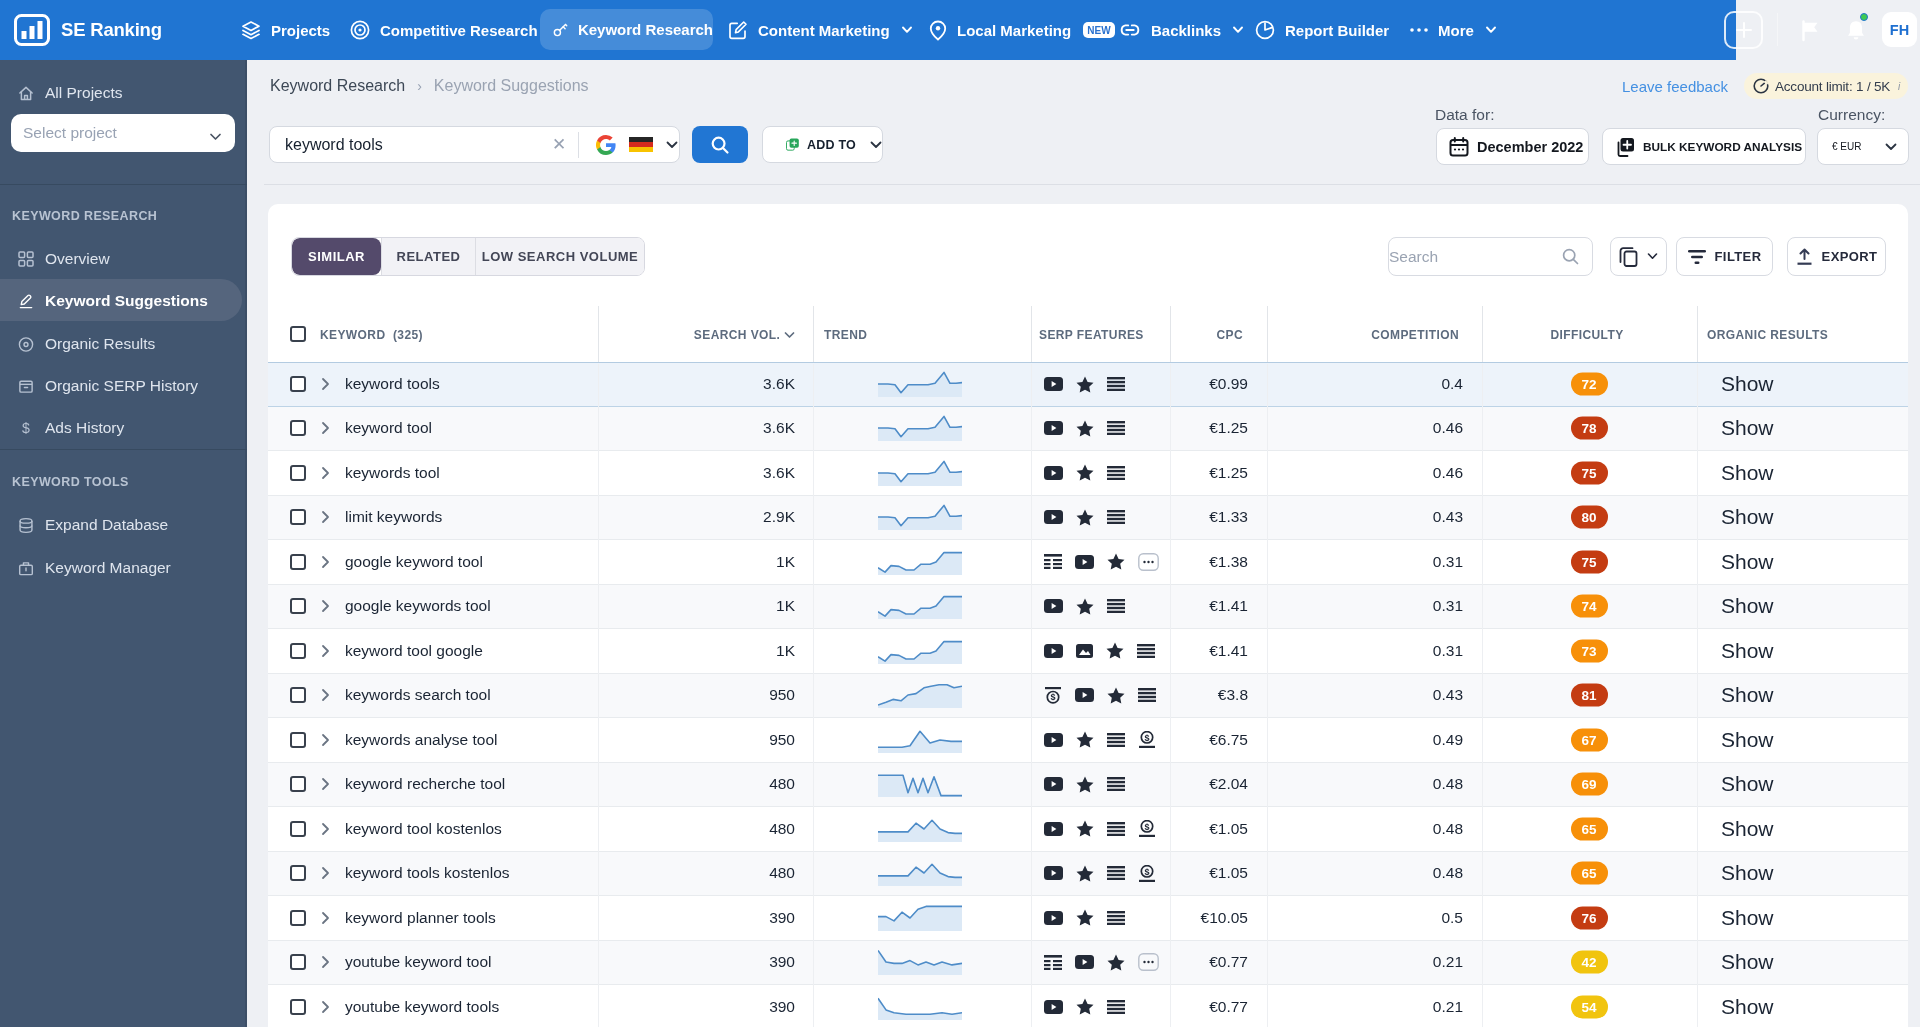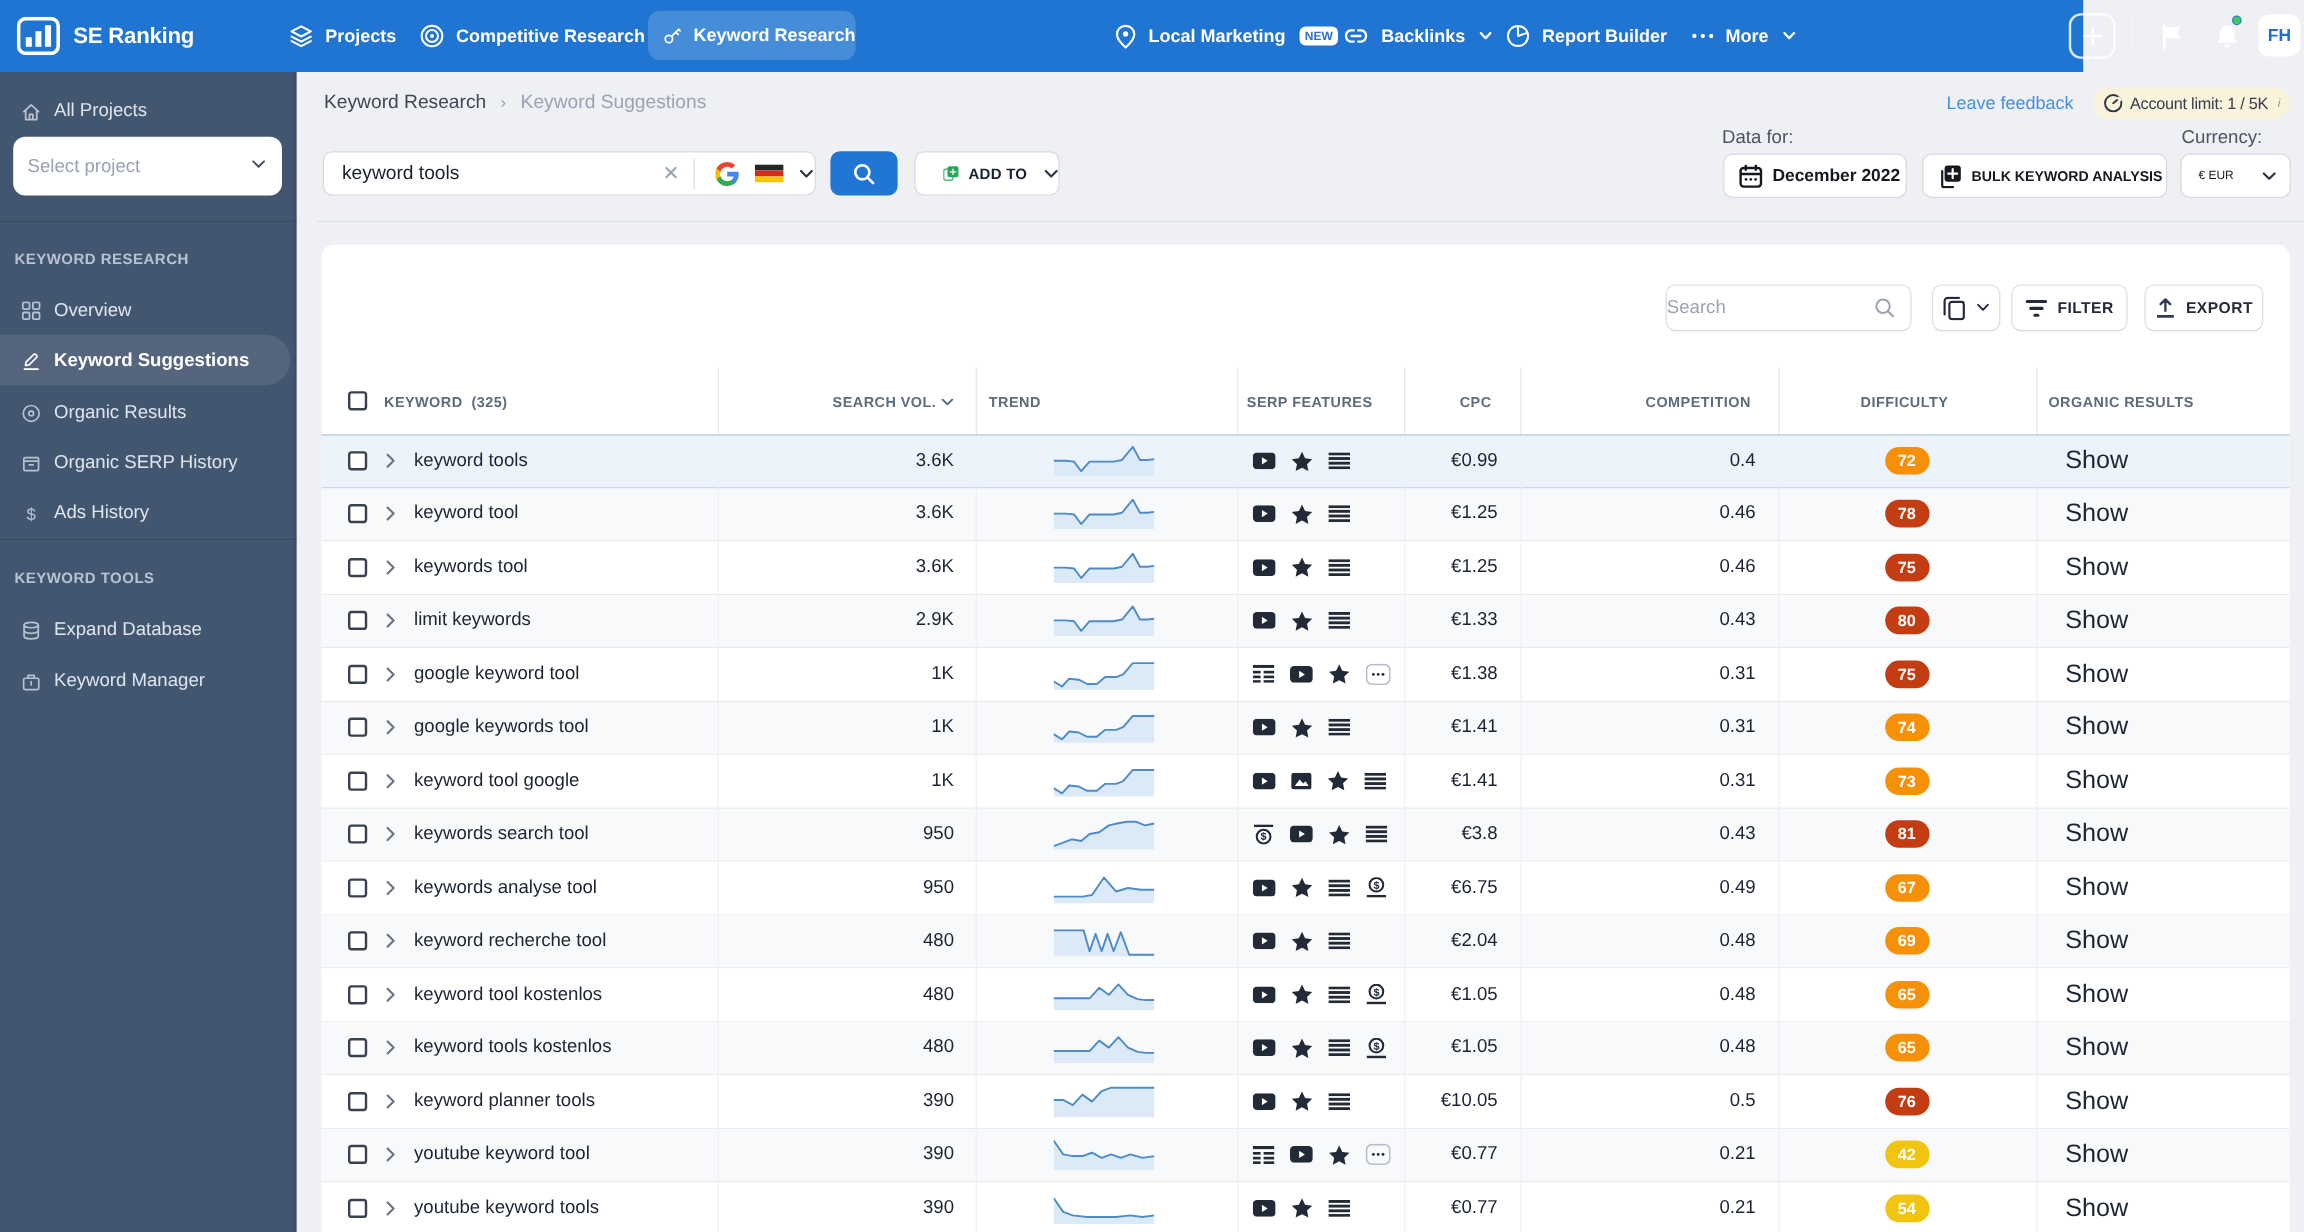--- a/index.html
+++ b/index.html
@@ -12,21 +12,21 @@
 #logotext{position:absolute;left:61px;top:0;height:60px;display:flex;align-items:center;color:#fff;font-size:18.5px;font-weight:bold;letter-spacing:-0.2px}
 .newbadge{background:#fff;color:#2a72cf;font-size:10px;font-weight:bold;border-radius:5px;padding:2.5px 4px;margin-left:2px;letter-spacing:.1px}
 #plusbtn{position:absolute;left:1724px;top:11px;width:39px;height:38px;border:2px solid rgba(255,255,255,.85);border-radius:10px;display:flex;align-items:center;justify-content:center}
 #topdiv{position:absolute;left:1777px;top:13px;width:1px;height:33px;background:rgba(255,255,255,.4)}
 #fh{position:absolute;left:1882px;top:12px;width:35px;height:35px;background:#fff;border-radius:9px;display:flex;align-items:center;justify-content:center;color:#1e6fd0;font-size:14.5px;font-weight:bold}
 
 #sidebar{position:absolute;left:0;top:60px;width:247px;height:967px;background:#425670;z-index:20;border-right:2px solid #3c4e66}
 #sidebar .mi{position:absolute;left:0;width:247px;height:30px;display:flex;align-items:center;color:#dfe5ee;font-size:15.5px}
 #sidebar .mi .mic{position:absolute;left:18px;width:16px;height:16px;display:flex;align-items:center;justify-content:center}
 #sidebar .mi .mtx{position:absolute;left:45px}
-#selproj{position:absolute;left:11px;top:54px;width:224px;height:49px;background:#fff;border-radius:10px;color:#98a2b3;font-size:15.5px;display:flex;align-items:center;padding-left:12px}
+#selproj{position:absolute;left:11px;top:54px;width:224px;height:38px;background:#fff;border-radius:10px;color:#98a2b3;font-size:15.5px;display:flex;align-items:center;padding-left:12px}
 #selproj svg{position:absolute;right:13px;top:19px}
 .sdiv{position:absolute;left:0;width:247px;height:1px;background:#374a60}
 .slab{position:absolute;left:12px;color:#b8c3d2;font-size:12.5px;font-weight:bold;letter-spacing:.4px}
 #pill{position:absolute;left:0;top:218.5px;width:242px;height:42px;background:#55657d;border-radius:0 21px 21px 0}
 
 #crumb{position:absolute;left:270px;top:77px;font-size:16px;color:#3d4856;z-index:5}
 #crumb .sep{color:#98a2b3;margin:0 12px;font-size:14px}
 #crumb .cur{color:#9aa3b2}
 #feedback{position:absolute;left:1622px;top:78px;font-size:15px;color:#4490e2}
 #acct{position:absolute;left:1744px;top:73px;height:26px;white-space:nowrap;background:#faf3dc;border-radius:14px;display:flex;align-items:center;padding:0 8px 0 9px;font-size:13.5px;letter-spacing:-0.2px;color:#333d4d;gap:6px}
@@ -107,20 +107,32 @@
     </div>
 <div id="krbtn">
       <svg width="21" height="21" viewBox="0 0 21 21" fill="none">
         <circle cx="6.2" cy="14.8" r="4.3" stroke="#fff" stroke-width="2"></circle>
         <path d="M9.4 11.6 L17.6 3.4" stroke="#fff" stroke-width="2" stroke-linecap="round"></path>
         <path d="M14.3 6.7 L17 9.4" stroke="#fff" stroke-width="2" stroke-linecap="round"></path>
         <path d="M17.6 3.4 L19.3 5.1" stroke="#fff" stroke-width="2" stroke-linecap="round"></path>
       </svg>
       <span>Keyword Research</span>
     </div>
+<div class="item" style="left:728px">
+      <svg width="20" height="20" viewBox="0 0 20 20" fill="none">
+        <path d="M17 11 L17 16.5 A1.8 1.8 0 0 1 15.2 18.3 L3.8 18.3 A1.8 1.8 0 0 1 2 16.5 L2 5.1 A1.8 1.8 0 0 1 3.8 3.3 L9.2 3.3" stroke="#fff" stroke-width="1.7" stroke-linecap="round"></path>
+        <path d="M7.5 12.7 L8.1 9.6 L15.7 2 L18 4.3 L10.4 11.9 Z" stroke="#fff" stroke-width="1.6" stroke-linejoin="round"></path>
+      </svg>
+      <span>Content Marketing</span>
+      <span style="margin-left:1px;display:flex">
+        <svg width="12" height="8" viewBox="0 0 12 8" fill="none">
+          <path d="M2 1.5 L6 5.8 L10 1.5" stroke="#fff" stroke-width="1.9" stroke-linecap="round" stroke-linejoin="round"></path>
+        </svg>
+      </span>
+    </div>
 <div class="item" style="left:929px">
       <svg width="18" height="21" viewBox="0 0 18 21" fill="none">
         <path d="M9 1.5 C4.9 1.5 1.8 4.6 1.8 8.5 C1.8 13.6 9 19.5 9 19.5 C9 19.5 16.2 13.6 16.2 8.5 C16.2 4.6 13.1 1.5 9 1.5 Z" stroke="#fff" stroke-width="1.8"></path>
         <circle cx="9" cy="8.3" r="2.2" fill="#fff"></circle>
       </svg>
       <span>Local Marketing</span>
       <span class="newbadge">NEW</span>
     </div>
 <div class="item" style="left:1119px">
       <svg width="22" height="16" viewBox="0 0 22 16" fill="none">
@@ -335,20 +347,25 @@
     </svg>
     <span>BULK KEYWORD ANALYSIS</span>
   </div>
 <div id="curlab">Currency:</div>
 <div class="whitebox" id="eurbtn">€ EUR<svg width="12" height="8" viewBox="0 0 12 8" fill="none">
       <path d="M1.5 1.5 L6 6 L10.5 1.5" stroke="#2b3442" stroke-width="1.8" stroke-linecap="round" stroke-linejoin="round"></path>
     </svg></div>
 <div id="hdiv"></div>
 
 <div id="card">
+<div id="tabs">
+      <div class="tab sel" style="width:89px">SIMILAR</div>
+      <div class="tab" style="width:94px;border-left:1px solid #dcdde3">RELATED</div>
+      <div class="tab" style="width:169px;border-left:1px solid #dcdde3">LOW SEARCH VOLUME</div>
+    </div>
 <div id="tsearch">Search<svg width="17" height="17" viewBox="0 0 17 17" fill="none">
         <circle cx="7.2" cy="7.2" r="5.6" stroke="#9aa3b2" stroke-width="1.7"></circle>
         <path d="M11.3 11.3 L15.5 15.5" stroke="#9aa3b2" stroke-width="1.7" stroke-linecap="round"></path>
       </svg></div>
 <div class="tbtn" style="left:1342px;width:57px">
       <svg width="19" height="20" viewBox="0 0 19 20" fill="none">
         <rect x="5.5" y="4.5" width="12" height="14.5" rx="2" stroke="#252a3b" stroke-width="1.8"></rect>
         <path d="M13.5 1.2 L4.2 1.2 A2.7 2.7 0 0 0 1.5 3.9 L1.5 15" stroke="#252a3b" stroke-width="1.8" stroke-linecap="round"></path>
       </svg>
       <svg width="11" height="7" viewBox="0 0 11 7" fill="none">

